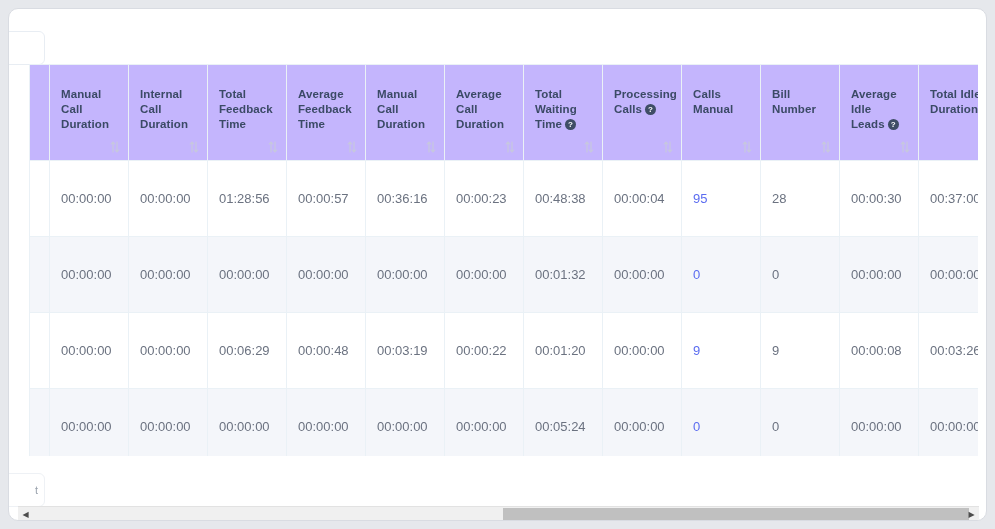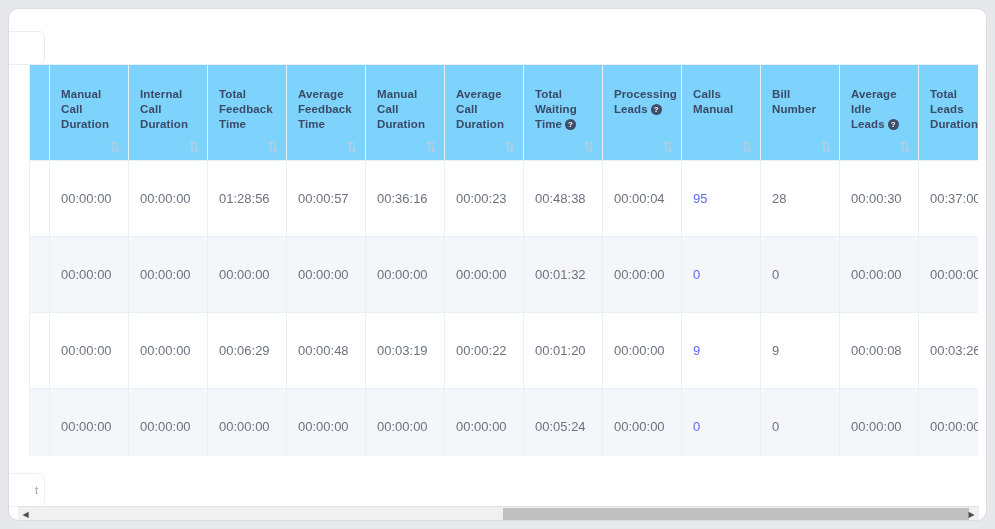--- a/index.html
+++ b/index.html
@@ -85,21 +85,21 @@
   col.data-col   { width: 79px; }
 
   thead th {
     height: 96px;
     vertical-align: top;
     padding: 22px 10px 0 11px;
     color: #3b4a66;
     font-weight: 700;
     font-size: 11.5px;
     line-height: 15px;
-    background: #7dd3fc;
+    background: #c4b5fd;
     position: relative;
     letter-spacing: 0.1px;
   }
   thead th.spacer { padding: 0; }
 
   .th-label { display: inline; }
 
   .help-badge {
     display: inline-block;
     width: 11px;
@@ -229,37 +229,37 @@
                   <path d="M7 11 L7 1 M7 11 L5.2 9 M7 11 L8.8 9" stroke="#c8cdd6" stroke-width="1.1" fill="none" stroke-linecap="round"></path>
                 </svg></th>
               <th><span class="th-label">Average Call Duration</span><svg class="sort-icon" viewBox="0 0 10 12">
                   <path d="M3 1 L3 11 M3 1 L1.2 3 M3 1 L4.8 3" stroke="#c8cdd6" stroke-width="1.1" fill="none" stroke-linecap="round"></path>
                   <path d="M7 11 L7 1 M7 11 L5.2 9 M7 11 L8.8 9" stroke="#c8cdd6" stroke-width="1.1" fill="none" stroke-linecap="round"></path>
                 </svg></th>
               <th><span class="th-label">Total Waiting Time</span><span class="help-badge">?</span><svg class="sort-icon" viewBox="0 0 10 12">
                   <path d="M3 1 L3 11 M3 1 L1.2 3 M3 1 L4.8 3" stroke="#c8cdd6" stroke-width="1.1" fill="none" stroke-linecap="round"></path>
                   <path d="M7 11 L7 1 M7 11 L5.2 9 M7 11 L8.8 9" stroke="#c8cdd6" stroke-width="1.1" fill="none" stroke-linecap="round"></path>
                 </svg></th>
-              <th><span class="th-label">Processing Leads</span><span class="help-badge">?</span><svg class="sort-icon" viewBox="0 0 10 12">
+              <th><span class="th-label">Processing Calls</span><span class="help-badge">?</span><svg class="sort-icon" viewBox="0 0 10 12">
                   <path d="M3 1 L3 11 M3 1 L1.2 3 M3 1 L4.8 3" stroke="#c8cdd6" stroke-width="1.1" fill="none" stroke-linecap="round"></path>
                   <path d="M7 11 L7 1 M7 11 L5.2 9 M7 11 L8.8 9" stroke="#c8cdd6" stroke-width="1.1" fill="none" stroke-linecap="round"></path>
                 </svg></th>
               <th><span class="th-label">Calls Manual</span><svg class="sort-icon" viewBox="0 0 10 12">
                   <path d="M3 1 L3 11 M3 1 L1.2 3 M3 1 L4.8 3" stroke="#c8cdd6" stroke-width="1.1" fill="none" stroke-linecap="round"></path>
                   <path d="M7 11 L7 1 M7 11 L5.2 9 M7 11 L8.8 9" stroke="#c8cdd6" stroke-width="1.1" fill="none" stroke-linecap="round"></path>
                 </svg></th>
               <th><span class="th-label">Bill Number</span><svg class="sort-icon" viewBox="0 0 10 12">
                   <path d="M3 1 L3 11 M3 1 L1.2 3 M3 1 L4.8 3" stroke="#c8cdd6" stroke-width="1.1" fill="none" stroke-linecap="round"></path>
                   <path d="M7 11 L7 1 M7 11 L5.2 9 M7 11 L8.8 9" stroke="#c8cdd6" stroke-width="1.1" fill="none" stroke-linecap="round"></path>
                 </svg></th>
               <th><span class="th-label">Average Idle Leads</span><span class="help-badge">?</span><svg class="sort-icon" viewBox="0 0 10 12">
                   <path d="M3 1 L3 11 M3 1 L1.2 3 M3 1 L4.8 3" stroke="#c8cdd6" stroke-width="1.1" fill="none" stroke-linecap="round"></path>
                   <path d="M7 11 L7 1 M7 11 L5.2 9 M7 11 L8.8 9" stroke="#c8cdd6" stroke-width="1.1" fill="none" stroke-linecap="round"></path>
                 </svg></th>
-              <th><span class="th-label">Total Leads Duration</span></th>
+              <th><span class="th-label">Total Idle Duration</span></th>
             </tr>
         </thead>
         <tbody id="tbody">
             <tr>
               <td class="spacer"></td>
               <td><span>00:00:00</span></td>
               <td><span>00:00:00</span></td>
               <td><span>01:28:56</span></td>
               <td><span>00:00:57</span></td>
               <td><span>00:36:16</span></td>

